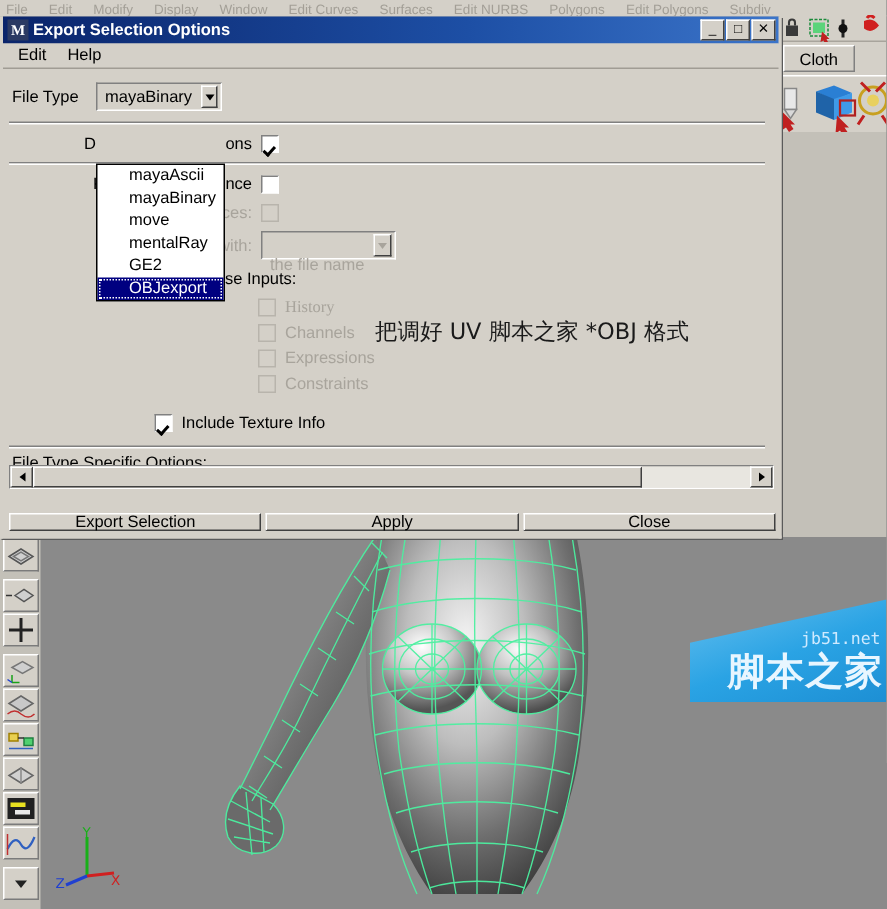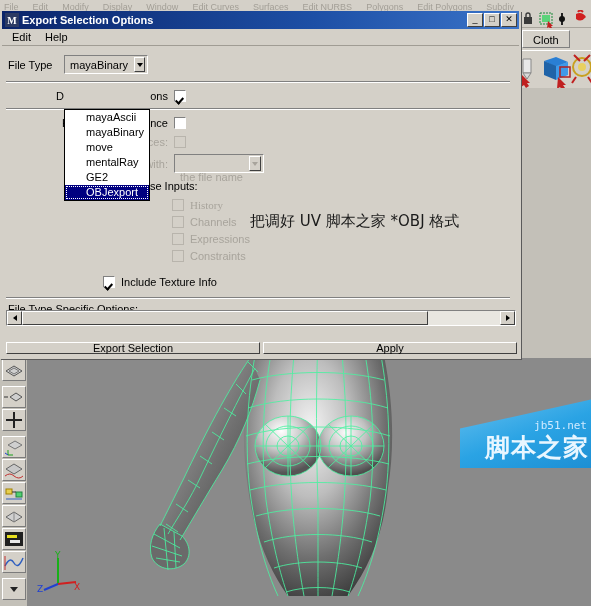--- a/index.html
+++ b/index.html
@@ -634,20 +634,21 @@
       <div class="hs-btn l"></div>
       <div class="hs-track">
         <div class="hs-thumb"></div>
       </div>
       <div class="hs-btn r"></div>
     </div>
 
     <div class="btnrow">
       <div class="btn">Export Selection</div>
       <div class="btn">Apply</div>
+      <div class="btn">Close</div>
     </div>
 
   </div>
 
   <div class="watermark">
     <div class="wm-bg"></div>
     <div class="wm-site">jb51.net</div>
     <div class="wm-cn">脚本之家</div>
   </div>
 

